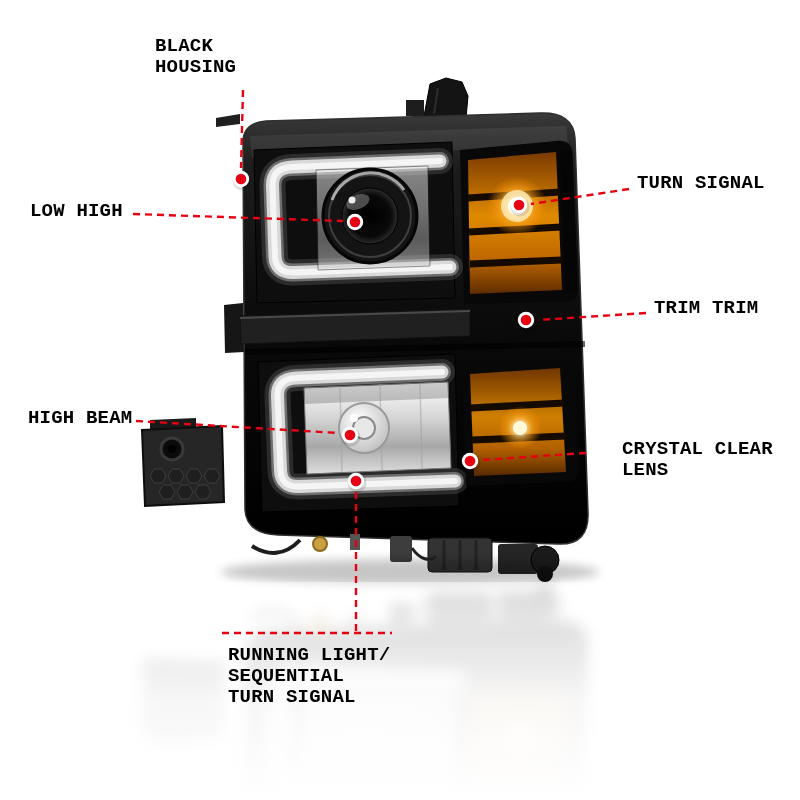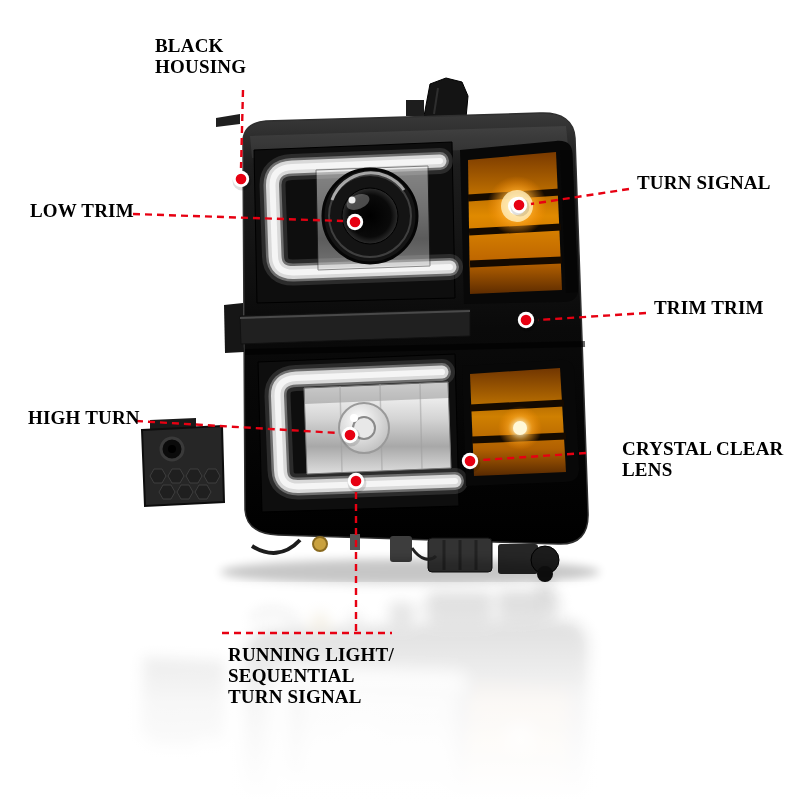--- a/index.html
+++ b/index.html
@@ -1,19 +1,19 @@
 <!DOCTYPE html>
 <html style="--accent-red: #e70012; --label-black: #000000;"><head>
 <meta charset="utf-8">
 <style>
   :root{ --accent-red:#e70012; --label-black:#000; }
   html,body{margin:0;padding:0;background:#fff;}
   .stage{
     position:relative;width:800px;height:800px;background:#ffffff;
-    overflow:hidden;font-family:Liberation Serif, serif;
+    overflow:hidden;font-family:Liberation Mono, monospace;
   }
   .art,.overlay{position:absolute;inset:0;width:800px;height:800px;}
   .overlay{pointer-events:none;}
   .callout-label{
     position:absolute;font-weight:bold;font-size:19px;line-height:1.1;
     color:var(--label-black);white-space:pre-line;letter-spacing:.2px;
   }
   .lbl-black-housing{left:155px;top:36px;}
   .lbl-low-beam{left:30px;top:201px;}
   .lbl-turn-signal{left:637px;top:173px;}
@@ -233,22 +233,22 @@
     </g>
     <g>
       <circle class="dot-halo" cx="357" cy="483" r="9.5"></circle>
         <circle class="dot-ring" cx="356" cy="481" r="8.2"></circle>
         <circle class="dot-core" cx="356" cy="481" r="5.3"></circle>
     </g>
   </svg>
 
   <div class="callout-label lbl-black-housing">BLACK
 HOUSING</div>
-  <div class="callout-label lbl-low-beam">LOW TRIM</div>
+  <div class="callout-label lbl-low-beam">LOW HIGH</div>
   <div class="callout-label lbl-turn-signal">TURN SIGNAL</div>
   <div class="callout-label lbl-black-trim">TRIM TRIM</div>
-  <div class="callout-label lbl-high-beam">HIGH TURN</div>
+  <div class="callout-label lbl-high-beam">HIGH BEAM</div>
   <div class="callout-label lbl-crystal-clear-lens">CRYSTAL CLEAR LENS</div>
   <div class="callout-label lbl-running-light">RUNNING LIGHT/
 SEQUENTIAL
 TURN SIGNAL</div>
 
 </div>
 
 </body></html>

